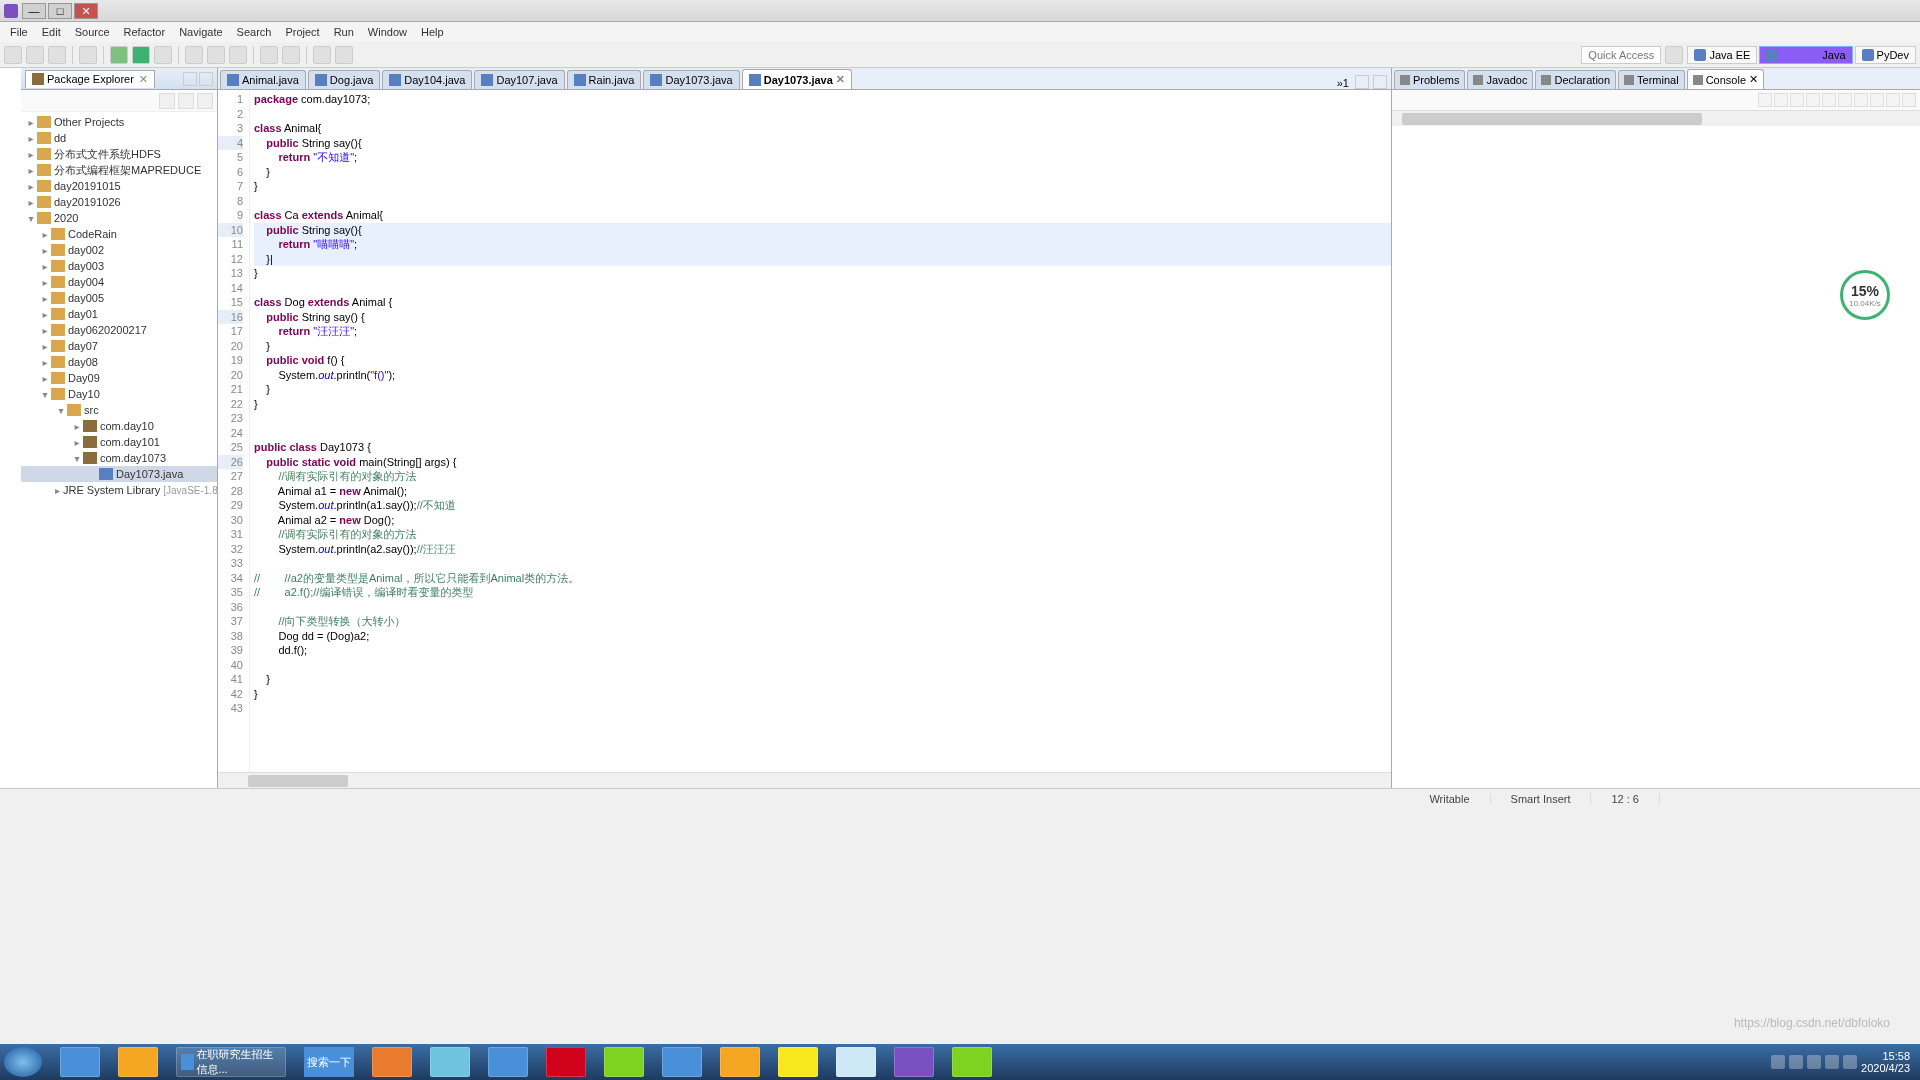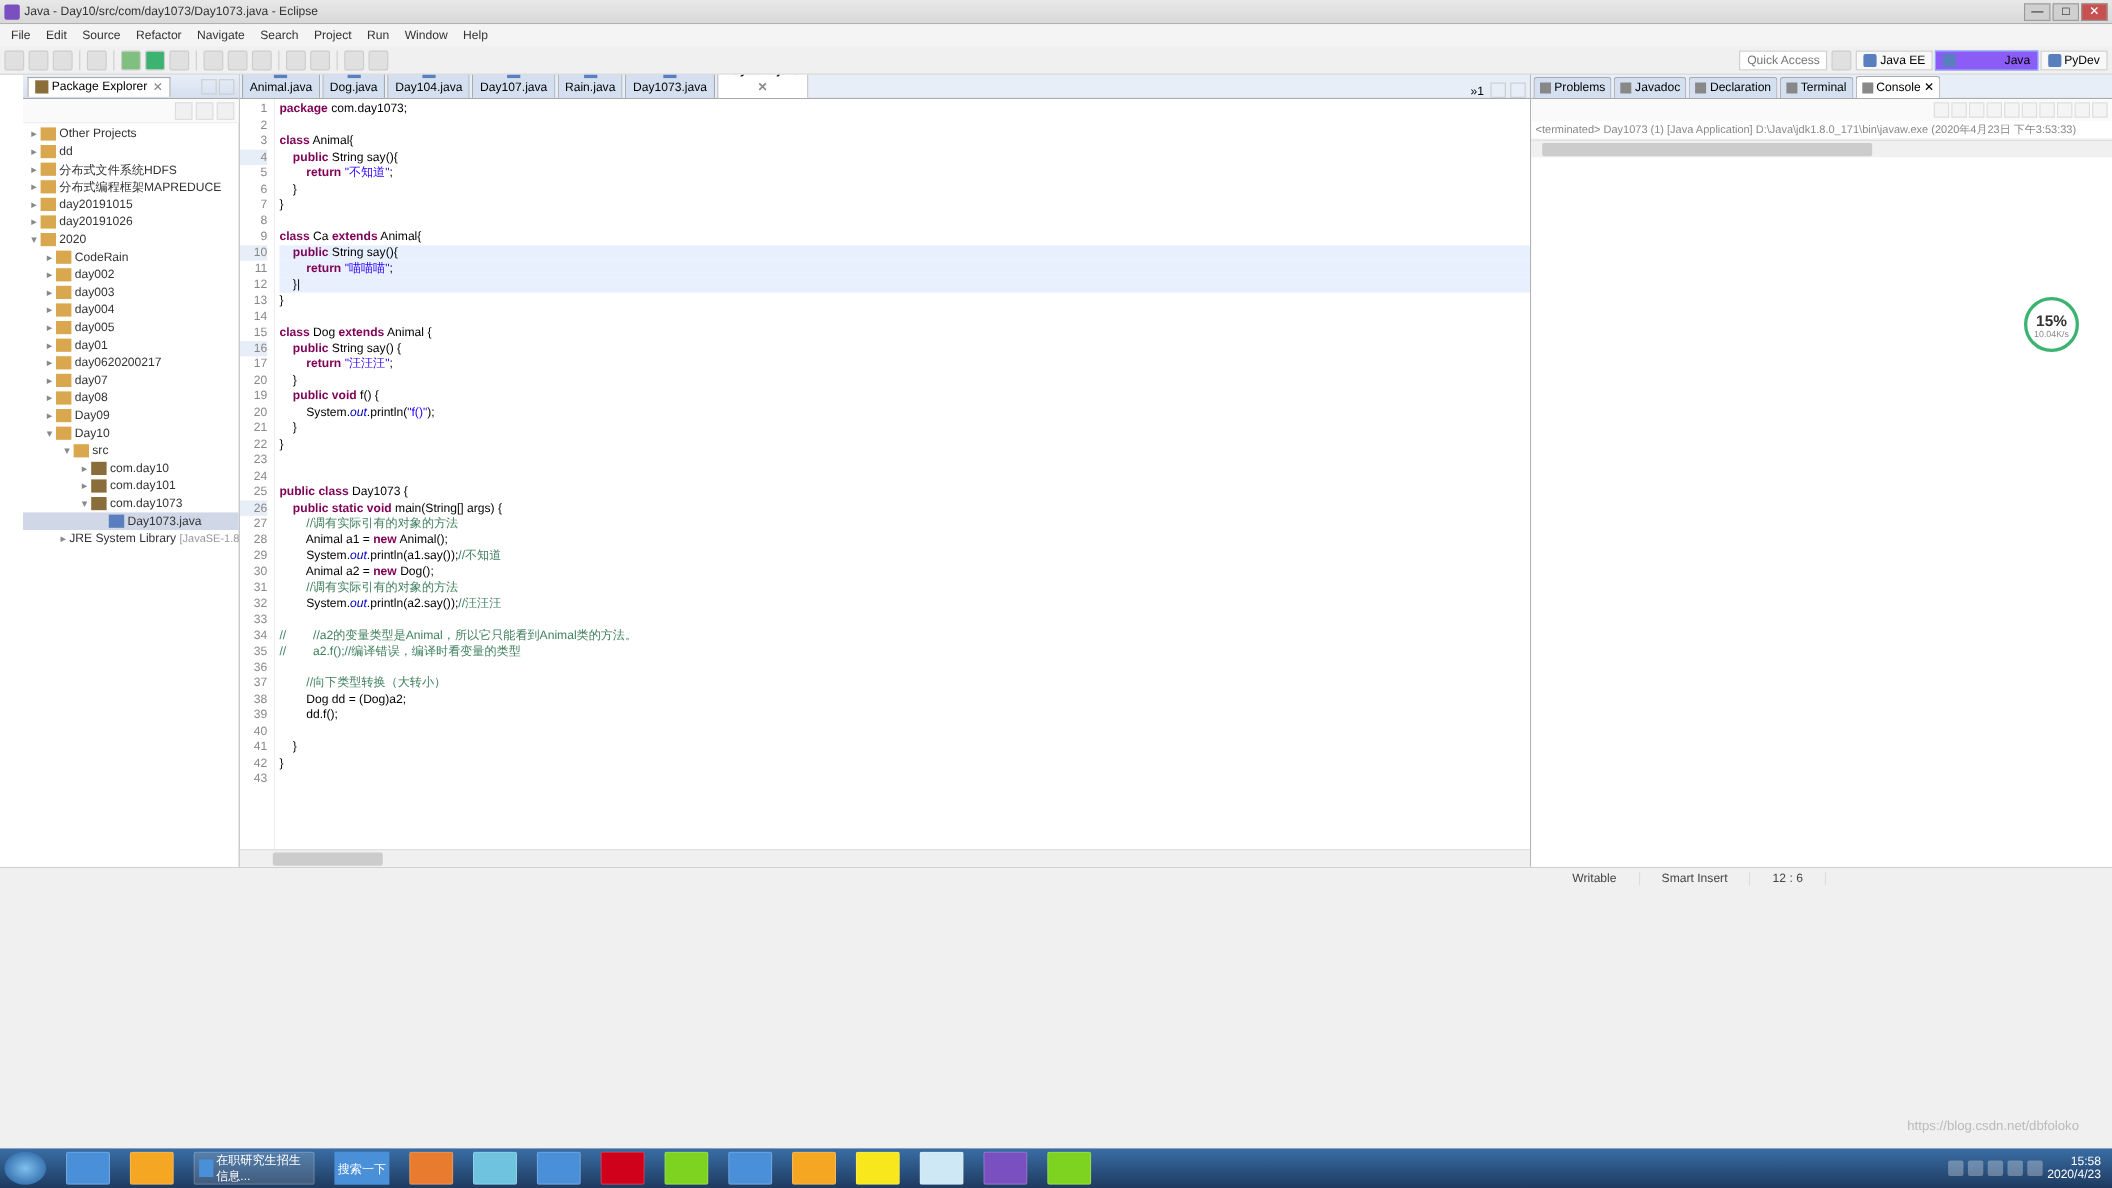--- a/index.html
+++ b/index.html
@@ -38,21 +38,21 @@
 .tree .ti.fold { background: #d9a84e; }
 .tree .ti.pkg { background: #8a6d3b; }
 .tree .ti.file { background: #5a7fbf; }
 .tree .ti.lib { background: #888; }
 .tree .lbl { color: #333; }
 .tree .deco { color: #999; font-size: 10px; margin-left: 3px; }
 .tree .sel { background: #d0d8e8; }
 .tree .i1 { padding-left: 18px; } .tree .i2 { padding-left: 34px; } .tree .i3 { padding-left: 50px; } .tree .i4 { padding-left: 66px; }
 .centerpane { flex: 1; display: flex; flex-direction: column; background: #fff; border-right: 1px solid #aaa; }
 .edtabs { height: 22px; background: #e8eef7; border-bottom: 1px solid #aaa; display: flex; align-items: flex-end; padding: 0 2px; overflow: hidden;}
-.edtab { padding: 3px 6px; background: #d4e0f0; border: 1px solid #aaa; border-bottom: none; margin-right: 2px; display: flex; align-items: center; gap: 3px; border-radius: 3px 3px 0 0; white-space: nowrap; flex-direction: column;}
+.edtab { padding: 3px 6px; background: #d4e0f0; border: 1px solid #aaa; border-bottom: none; margin-right: 2px; display: flex; align-items: center; gap: 3px; border-radius: 3px 3px 0 0; white-space: nowrap;}
 .edtab.active { background: #fff; font-weight: bold; }
 .edtab .ei { width: 12px; height: 12px; background: #5a7fbf; }
 .edtab .ex { color: #888; }
 .edtabs .etspacer { flex: 1; }
 .edtabs .etbtn { width: 14px; height: 14px; border: 1px solid #ccc; margin: 0 2px;}
 .editor { flex: 1; display: flex; overflow: hidden; position: relative;}
 .gutter { width: 32px; background: #fff; text-align: right; padding: 2px 6px 0 0; color: #888; font-family: Consolas, monospace; font-size: 12px; line-height: 14.5px; border-right: 1px solid #eee; user-select: none;}
 .gutter .f { background: #e8eef7; }
 .code { flex: 1; font-family: Consolas, monospace; font-size: 12px; line-height: 14.5px; padding: 2px 0 0 4px; white-space: pre; overflow: auto;}
 .code .kw { color: #7f0055; font-weight: bold; }
@@ -87,21 +87,20 @@
 .watermark { position: absolute; right: 30px; bottom: 50px; color: rgba(150,150,150,0.6); font-size: 12px;}
 .floaticon { position: absolute; right: 30px; top: 270px; width: 50px; height: 50px; border: 3px solid #3cb371; border-radius: 50%; display: flex; flex-direction: column; align-items: center; justify-content: center; background: #fff;}
 .floaticon .big { font-size: 14px; color: #333; font-weight: bold;}
 .floaticon .small { font-size: 8px; color: #888;}
 </style>
 </head>
 <body>
 
 <div class="titlebar">
   <div class="icon"></div>
-  <div class="title">Java - Day10/src/com/day1073/Day1073.java - Eclipse</div>
   <div class="winbtns">
     <div>—</div>
     <div>□</div>
     <div class="close">✕</div>
   </div>
 </div>
 
 <div class="menubar" id="menubar">
     <span>File</span>
     <span>Edit</span>
@@ -416,21 +415,20 @@
       <div class="rtb"></div>
       <div class="rtb"></div>
       <div class="rtb"></div>
       <div class="rtb"></div>
       <div class="rtb"></div>
       <div class="rtb"></div>
       <div class="rtb"></div>
       <div class="rtb"></div>
       <div class="rtb"></div>
     </div>
-    <div class="rstatus">&lt;terminated&gt; Day1073 (1) [Java Application] D:\Java\jdk1.8.0_171\bin\javaw.exe (2020年4月23日 下午3:53:33)</div>
     <div class="editor-scroll-h">
         <div class="thumb" style="left:10px;width:300px"></div>
       </div>
   </div>
 </div>
 
 <div class="statusbar">
   <div class="sspacer"></div>
   <div class="cell">Writable</div>
   <div class="cell">Smart Insert</div>

